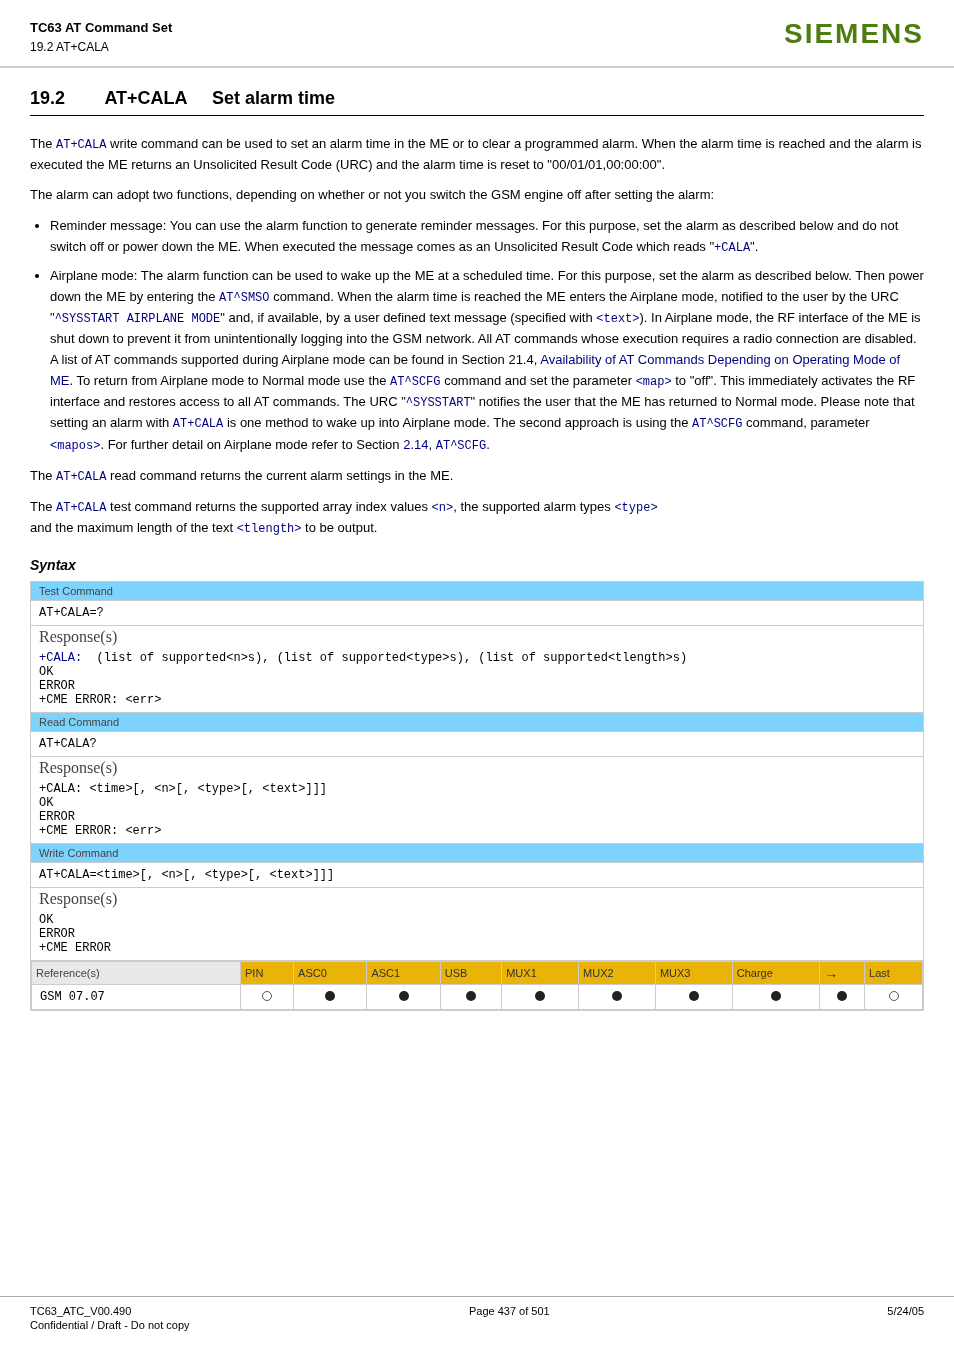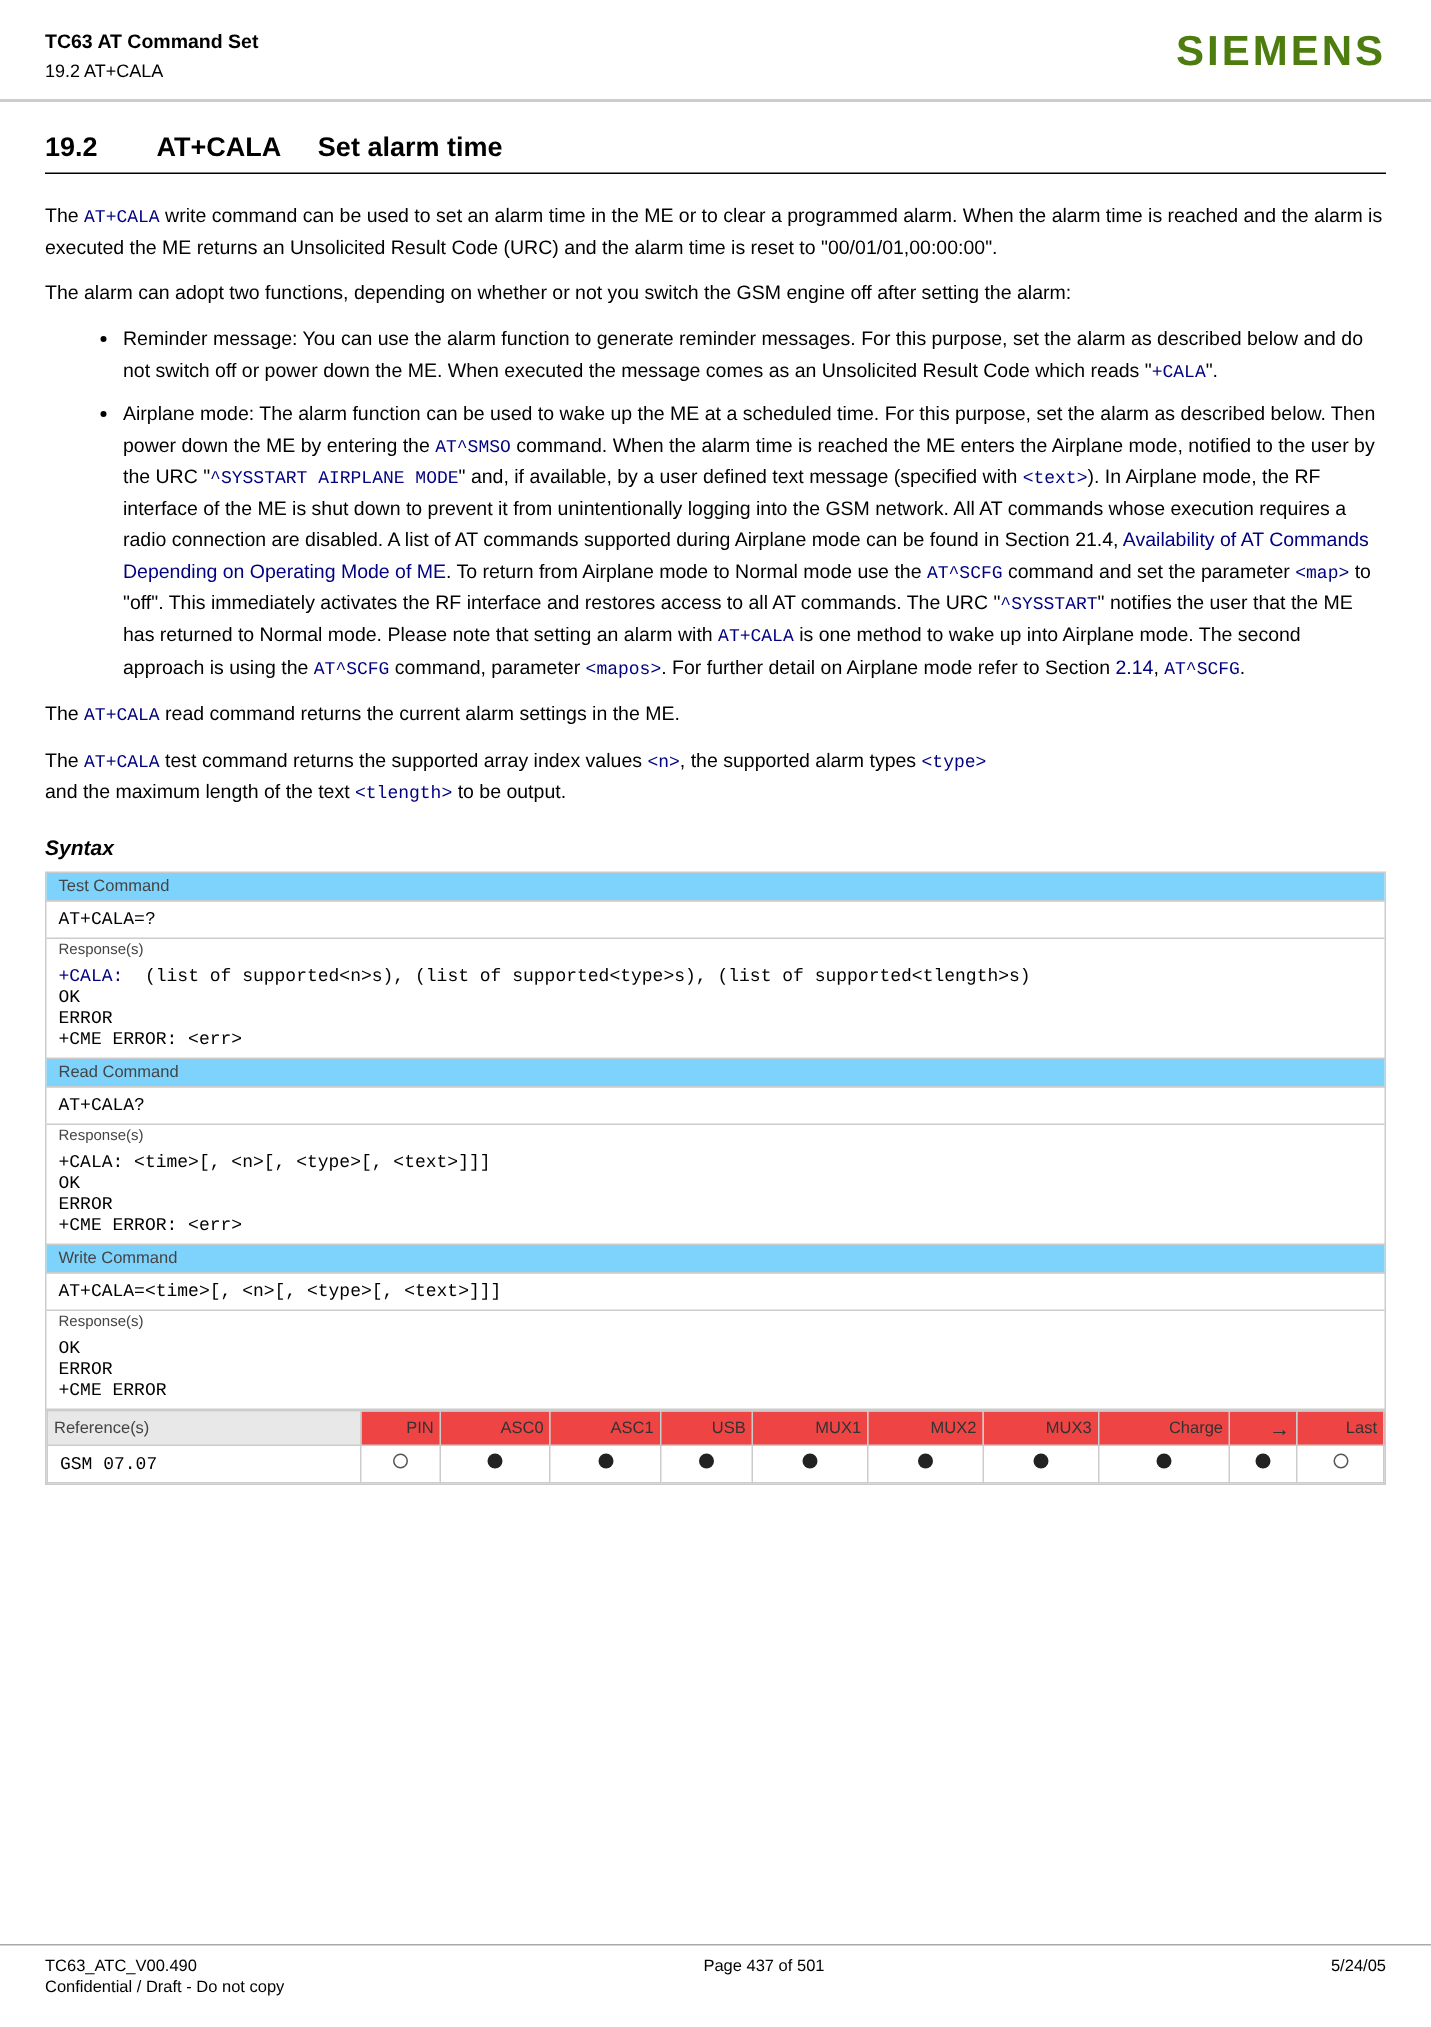--- a/index.html
+++ b/index.html
@@ -59,21 +59,20 @@
 
     
     .bullet-list {
       margin: 10px 0 10px 20px;
       list-style-type: disc;
     }
     .bullet-list li {
       font-size: 13px;
       line-height: 1.6;
       margin-bottom: 8px;
-      margin-left: 32px;
     }
 
     
     .syntax-heading {
       font-size: 14px;
       font-weight: bold;
       font-style: italic;
       margin: 18px 0 8px 0;
     }
 
@@ -89,46 +88,46 @@
       border-bottom: 1px solid #ccc;
     }
     .command-block-body {
       padding: 5px 8px;
       font-family: 'Courier New', Courier, monospace;
       font-size: 12px;
       border-bottom: 1px solid #ccc;
     }
     .command-block-response-label {
       padding: 2px 8px;
-      font-size: 10px;
+      font-size: 16px;
       color: #444;
-      font-family: Liberation Sans, sans-serif;
+      font-family: Liberation Serif, serif;
     }
     .command-block-response {
       padding: 3px 8px 5px 8px;
       font-family: 'Courier New', Courier, monospace;
       font-size: 12px;
     }
 
     
     .ref-table {
       width: 100%;
       border-collapse: collapse;
       margin-top: 0;
     }
     .ref-table td {
       border: 1px solid #ccc;
       vertical-align: middle;
       padding: 4px 6px;
       font-size: 12px;
     }
     .ref-header-row td {
-      background: #ef4444;
+      background: #eab308;
       font-size: 11px;
-      text-align: right;
+      text-align: left;
       padding: 3px 4px;
       color: #333;
     }
     .ref-data-row td {
       text-align: center;
       font-family: 'Courier New', Courier, monospace;
       font-size: 11px;
     }
     .dot-filled {
       display: inline-block;

